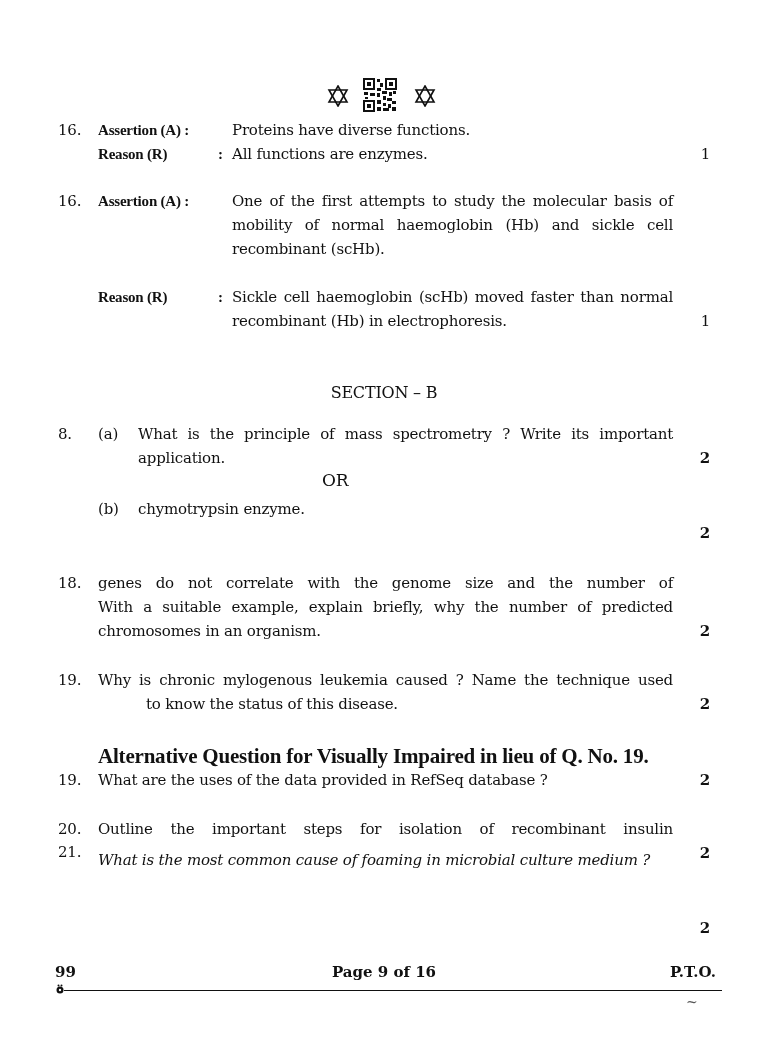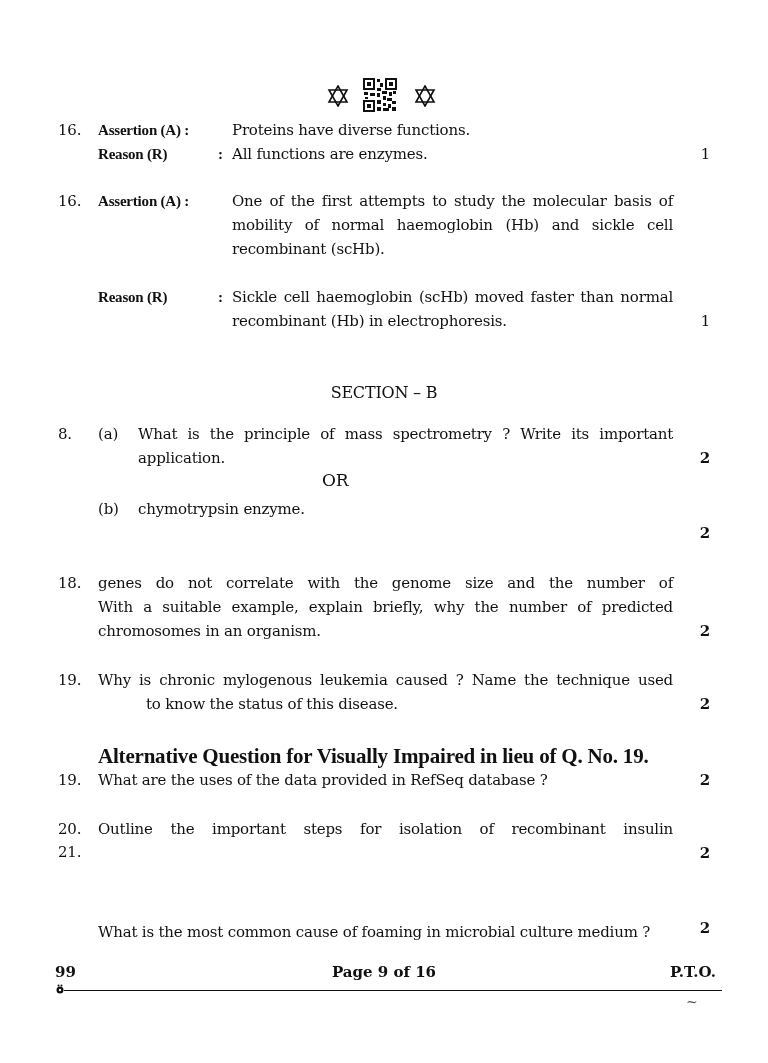--- a/index.html
+++ b/index.html
@@ -149,21 +149,21 @@
 <div>
   <div class="abs txt qnum" style="top:817px;">20.</div>
   <div class="abs txt body-q" style="top:817px;">
     <span class="justify-line">Outline the important steps for isolation of recombinant insulin</span>
   </div>
   <div class="abs txt marks" style="top:841px;">2</div>
 </div>
 
 <div>
   <div class="abs txt qnum" style="top:840px;">21.</div>
-  <div class="abs txt" style="top:920px; left:98px;">
+  <div class="abs txt" style="top:848px; left:98px;font-style:italic;">
     <span style="display:block;">What is the most common cause of foaming in microbial culture medium ?</span>
   </div>
   <div class="abs txt marks" style="top:916px;">2</div>
 </div>
 
 <div class="abs footer-txt" style="top:963px; left:55px;">99</div>
 <div class="abs footer-txt center" style="top:963px;">Page 9 of 16</div>
 <div class="abs footer-txt" style="top:963px; left:670px;">P.T.O.</div>
 <svg class="abs bug" viewBox="0 0 10 10">
   <circle cx="5" cy="6" r="3.5" fill="#111"></circle>

